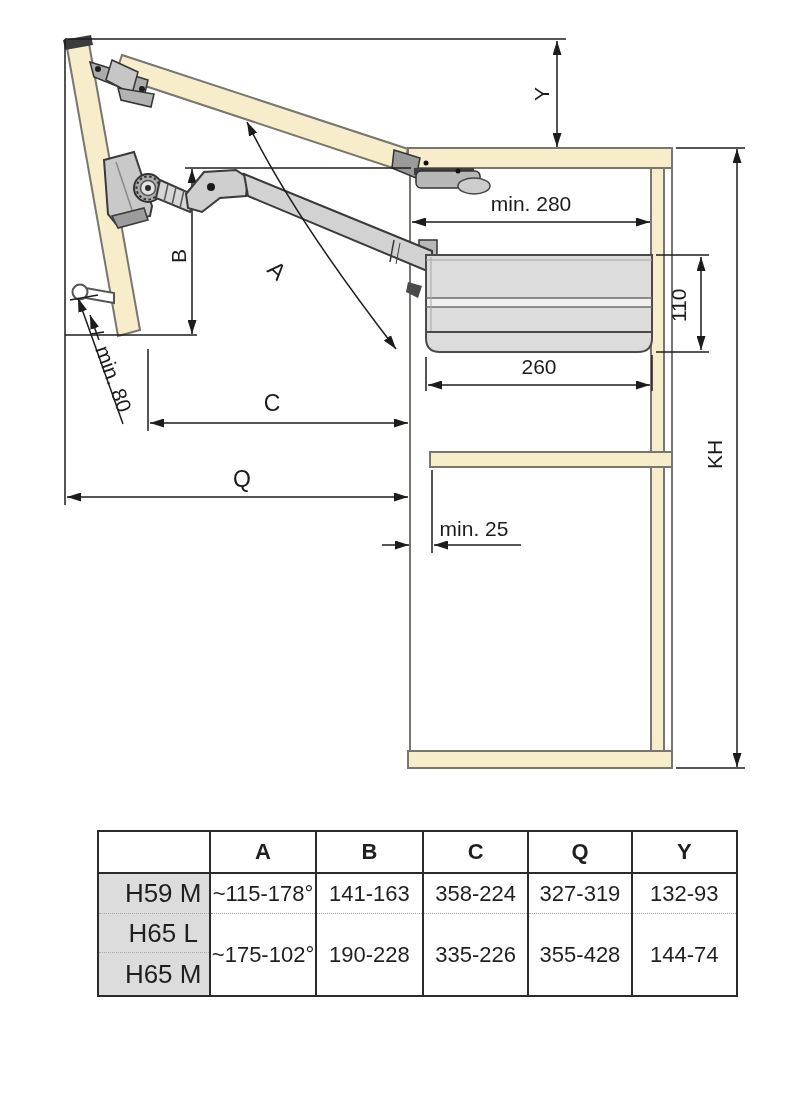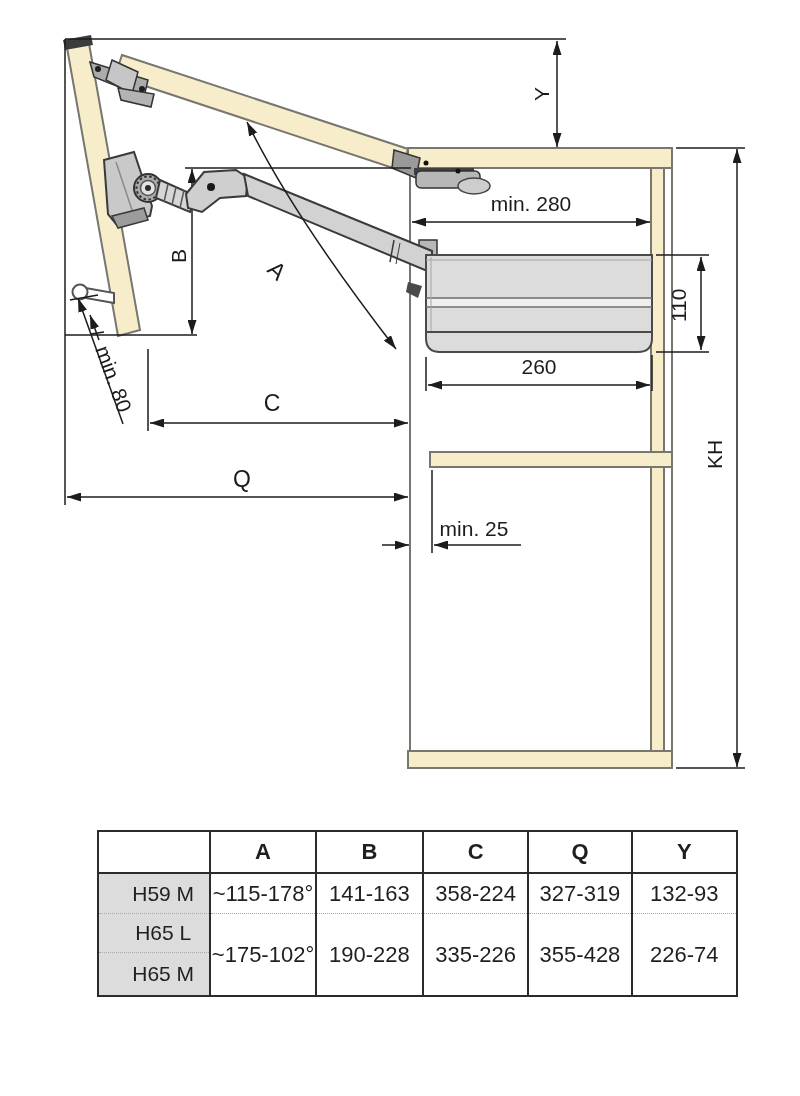--- a/index.html
+++ b/index.html
@@ -8,21 +8,21 @@
   svg text{font-family:"Liberation Sans",sans-serif;fill:#1c1c1c;font-size:21px;}
   svg .mid{text-anchor:middle;}
   
   table.spec{position:absolute;left:97px;top:830px;width:641px;border-collapse:collapse;
              table-layout:fixed;font-family:"Liberation Sans",sans-serif;color:#1f1f1f;
              border:2px solid #2b2b2b;}
   table.spec td{border-left:2px solid #2b2b2b;text-align:center;vertical-align:middle;
                 font-size:22px;padding:0;}
   table.spec td:first-child{border-left:none;}
   table.spec tr.head td{font-weight:bold;border-bottom:2px solid #2b2b2b;height:40px;}
-  table.spec td.lab{background:#dcdcdc;font-size:21px;padding-left:18px;}
+  table.spec td.lab{background:#dcdcdc;font-size:26px;padding-left:18px;}
   table.spec tr.head td.lab{background:#ffffff;}
   table.spec tr.r1 td{height:39px;}
   table.spec tr.r2 td{height:38px;border-top:1px dotted #a9a9a9;}
   table.spec tr.r3 td{height:42px;}
   table.spec td.dot-b{border-bottom:1px dotted #a9a9a9;}
 </style>
 </head>
 <body>
 
 <div class="page">
@@ -185,21 +185,21 @@
     <td>358-224</td>
     <td>327-319</td>
     <td>132-93</td>
   </tr>
   <tr class="r2">
     <td class="lab dot-b">H65 L</td>
     <td rowspan="2">~175-102°</td>
     <td rowspan="2">190-228</td>
     <td rowspan="2">335-226</td>
     <td rowspan="2">355-428</td>
-    <td rowspan="2">226-74</td>
+    <td rowspan="2">144-74</td>
   </tr>
   <tr class="r3">
     <td class="lab">H65 M</td>
   </tr>
 </tbody>
     </table>
 
 </div>
 
 </body></html>

